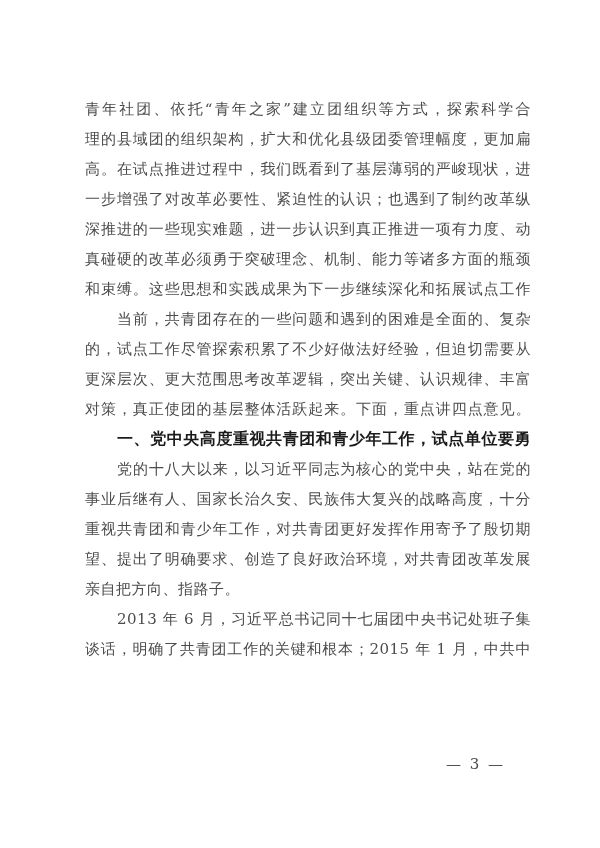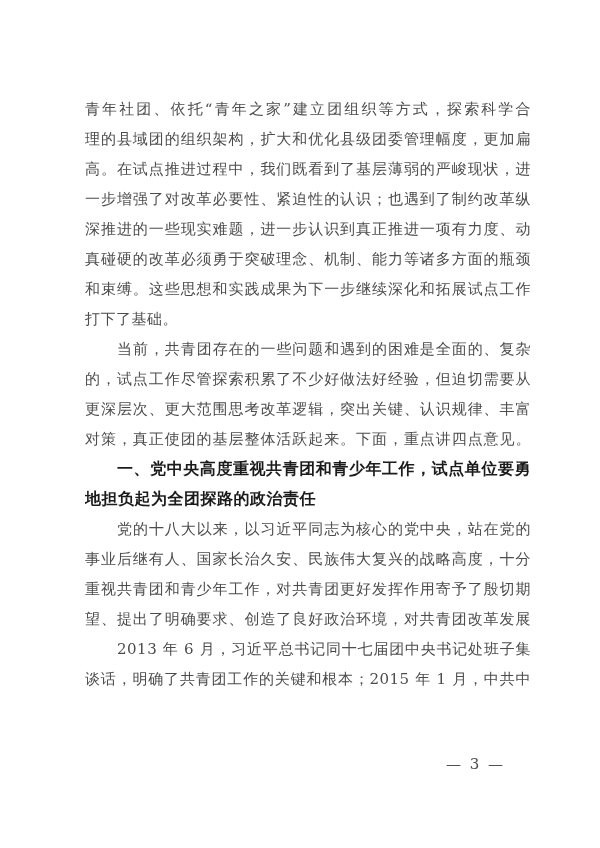--- a/index.html
+++ b/index.html
@@ -62,28 +62,27 @@
 
 <div class="page">
   <div class="text-block">
     <div class="ln">青年社团、依托“青年之家”建立团组织等方式，探索科学合</div>
     <div class="ln">理的县域团的组织架构，扩大和优化县级团委管理幅度，更加扁</div>
     <div class="ln">高。在试点推进过程中，我们既看到了基层薄弱的严峻现状，进</div>
     <div class="ln">一步增强了对改革必要性、紧迫性的认识；也遇到了制约改革纵</div>
     <div class="ln">深推进的一些现实难题，进一步认识到真正推进一项有力度、动</div>
     <div class="ln">真碰硬的改革必须勇于突破理念、机制、能力等诸多方面的瓶颈</div>
     <div class="ln">和束缚。这些思想和实践成果为下一步继续深化和拓展试点工作</div>
-    <div class="ln short">打下了基础。</div>
     <div class="ln indent">当前，共青团存在的一些问题和遇到的困难是全面的、复杂</div>
     <div class="ln">的，试点工作尽管探索积累了不少好做法好经验，但迫切需要从</div>
     <div class="ln">更深层次、更大范围思考改革逻辑，突出关键、认识规律、丰富</div>
     <div class="ln">对策，真正使团的基层整体活跃起来。下面，重点讲四点意见。</div>
     <div class="ln heading indent">一、党中央高度重视共青团和青少年工作，试点单位要勇敢</div>
-    <div class="ln heading short">地担负起为全团探路的政治责任</div>
     <div class="ln indent">党的十八大以来，以习近平同志为核心的党中央，站在党的</div>
     <div class="ln">事业后继有人、国家长治久安、民族伟大复兴的战略高度，十分</div>
     <div class="ln">重视共青团和青少年工作，对共青团更好发挥作用寄予了殷切期</div>
     <div class="ln">望、提出了明确要求、创造了良好政治环境，对共青团改革发展</div>
+    <div class="ln short">亲自把方向、指路子。</div>
     <div class="ln indent">2013 年 6 月，习近平总书记同十七届团中央书记处班子集体</div>
     <div class="ln">谈话，明确了共青团工作的关键和根本；2015 年 1 月，中共中央</div>
   </div>
   <div class="page-number">— 3 —</div>
 </div>
 
 </body></html>

